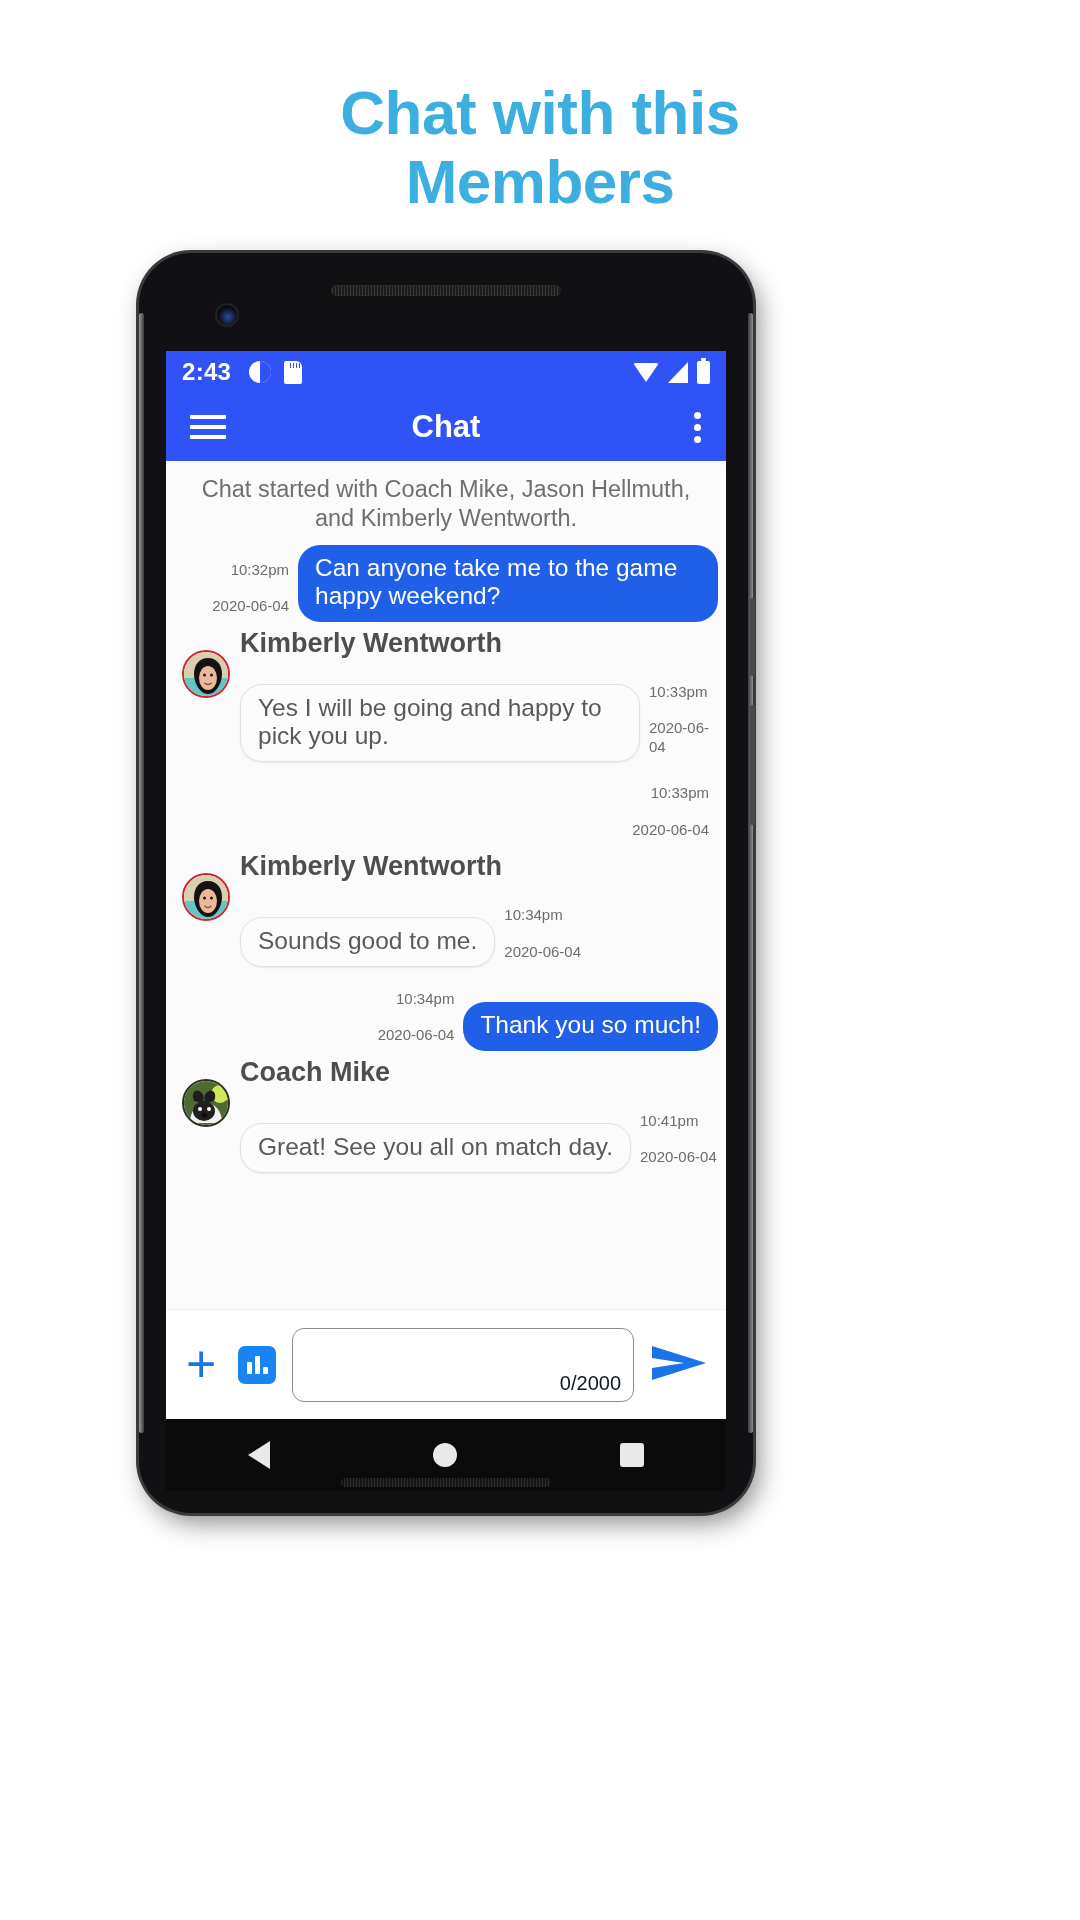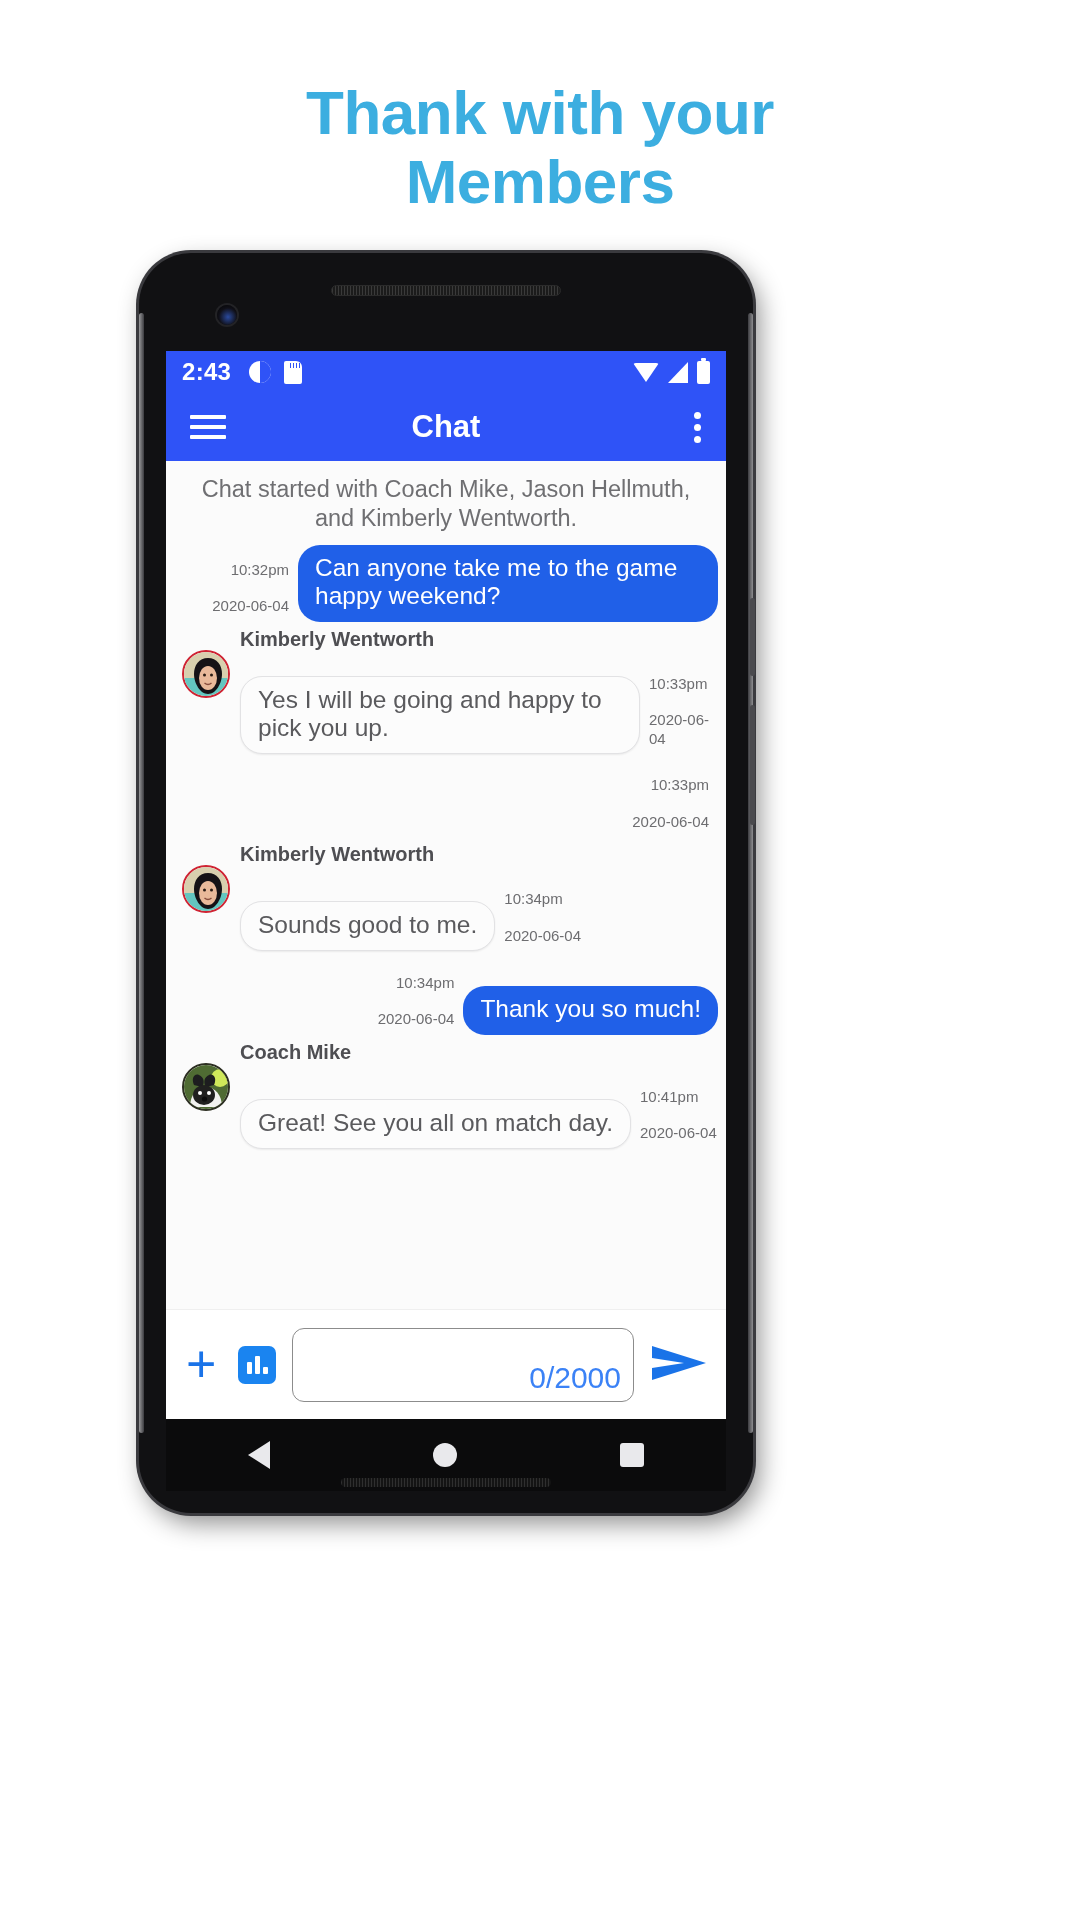--- a/index.html
+++ b/index.html
@@ -231,21 +231,21 @@
     width: 48px; height: 48px;
     border-radius: 50%;
     flex: 0 0 48px;
     margin: 22px 10px 0 8px;
     overflow: hidden;
     border: 2px solid #cf2333;
   }
   .avatar.mike { border-color: #2d2f22; }
   .in-col { display: flex; flex-direction: column; }
   .sender {
-    font-size: 20px;
+    font-size: 27px;
     font-weight: bold;
     color: #4e4e52;
     margin-bottom: 6px;
   }
   .in-line { display: flex; align-items: flex-end; }
 
   
   .composer {
     height: 110px;
     background: #fff;
@@ -275,22 +275,22 @@
     flex: 1;
     height: 74px;
     border: 1px solid #8c8c8c;
     border-radius: 12px;
     background: #fff;
     position: relative;
   }
   .counter {
     position: absolute;
     right: 12px; bottom: 6px;
-    font-size: 30px;
-    color: #3b82f6;
+    font-size: 20px;
+    color: #0f172a;
     text-align: right;
   }
   .send-icon { cursor: pointer; padding-right: 4px; }
 
   
   .nav-bar {
     position: absolute;
     left: 27px;
     top: 1166px;
     width: 560px;
@@ -315,21 +315,21 @@
     bottom: 26px;
     width: 210px; height: 9px;
     border-radius: 5px;
     background: repeating-linear-gradient(90deg, #2f2f2f 0 1px, #141414 1px 3px);
   }
 </style>
 </head>
 <body>
 
 <div class="headline">
-  <div>Thank with your</div>
+  <div>Chat with this</div>
   <div>Members</div>
 </div>
 
 <div class="phone-wrap">
   <div class="phone-body">
     <div class="earpiece"></div>
     <div class="front-camera"></div>
 
     <div class="screen">
 

